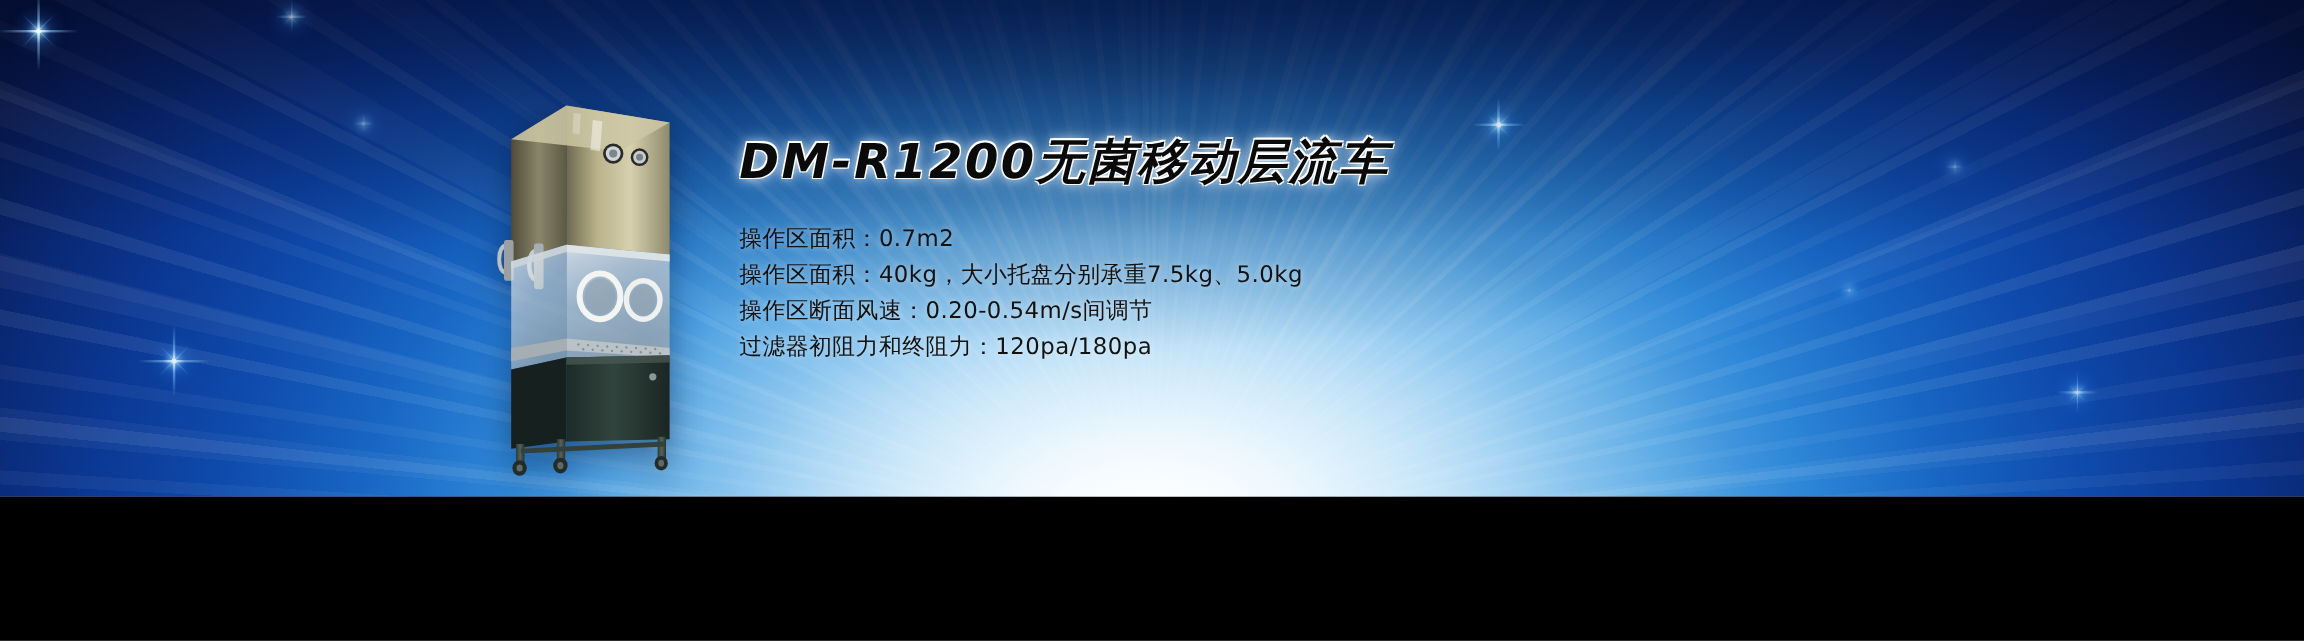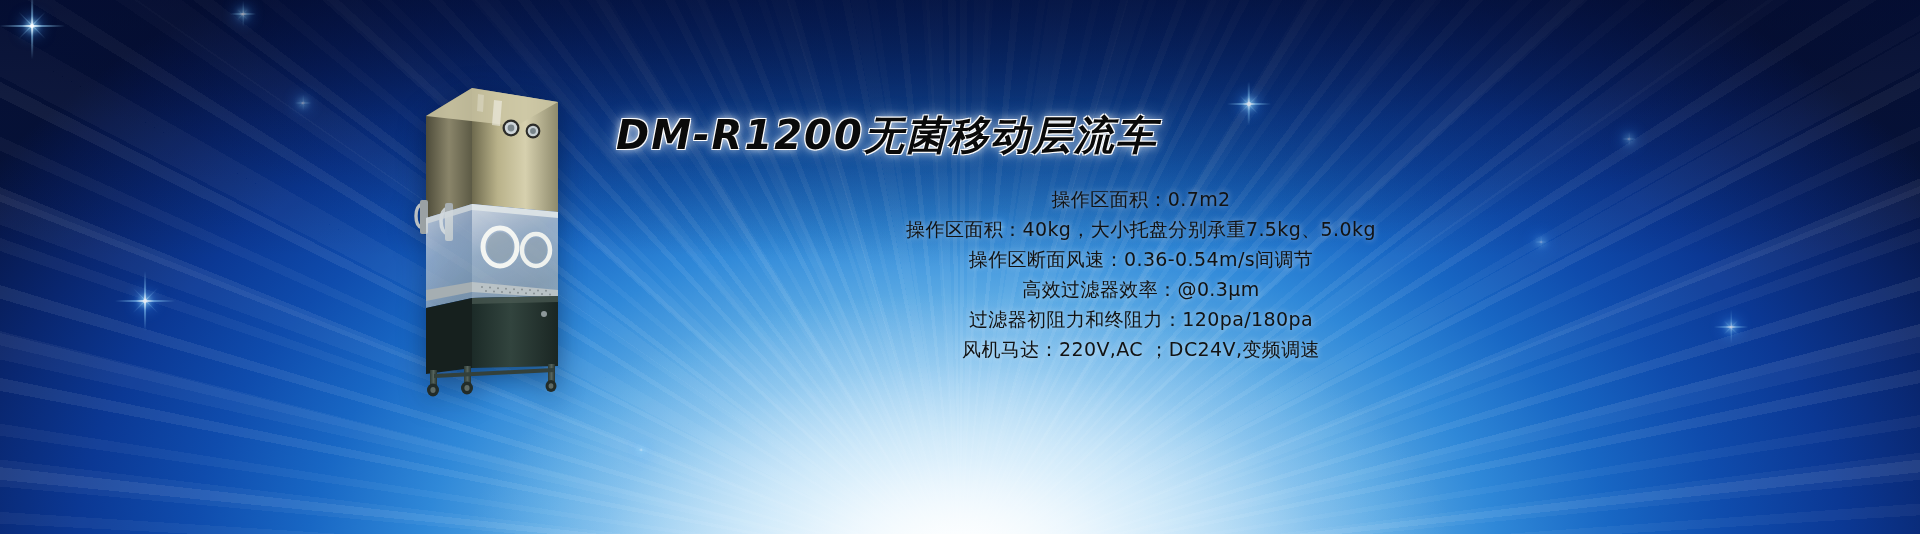--- a/index.html
+++ b/index.html
@@ -2,21 +2,21 @@
 <html><head>
 <meta charset="utf-8">
 <title>Product Banner</title>
 <style>
   html,body{margin:0;padding:0;background:#000;}
   body{font-family:"Liberation Sans","DejaVu Sans",sans-serif;}
 
   .banner{
     position:relative;
     width:1920px;
-    height:534px;
+    height:414px;
     overflow:hidden;
     background:#737373;
   }
 
   
   .bg-base{
     position:absolute; inset:0;
     background:
       radial-gradient(ellipse 1150px 760px at 50% 108%,
         #ffffff 0%,
@@ -143,21 +143,20 @@
     margin:0;padding:0;list-style:none;
   }
   .specs li{
     font-family:"DejaVu Sans","Liberation Sans",sans-serif;
     font-size:19px;
     line-height:30px;
     color:#121212;
     letter-spacing:.4px;
     white-space:nowrap;
     text-shadow:0 0 6px rgba(255,255,255,.55);
-    text-align:center;
   }
 </style>
 </head>
 <body>
 
 <div class="banner">
 
   <div class="bg-base"></div>
   <div class="bg-rays"></div>
   <div class="bg-rays2"></div>
@@ -349,20 +348,18 @@
       <ellipse cx="143" cy="304" rx="5.5" ry="6" fill="#222c29"></ellipse>
       <ellipse cx="143" cy="304" rx="2.4" ry="2.8" fill="#5e6a66"></ellipse>
     </svg>
   </div>
 
   <div class="copy">
     <h1 class="title">DM-R1200无菌移动层流车</h1>
     <ul class="specs" id="spec-list">
         <li>操作区面积：0.7m2</li>
         <li>操作区面积：40kg，大小托盘分别承重7.5kg、5.0kg</li>
-        <li>操作区断面风速：0.36-0.54m/s间调节</li>
-        <li>高效过滤器效率：@0.3μm</li>
+        <li>操作区断面风速：0.20-0.54m/s间调节</li>
         <li>过滤器初阻力和终阻力：120pa/180pa</li>
-        <li>风机马达：220V,AC ；DC24V,变频调速</li>
       </ul>
   </div>
 
 </div>
 
 </body></html>

